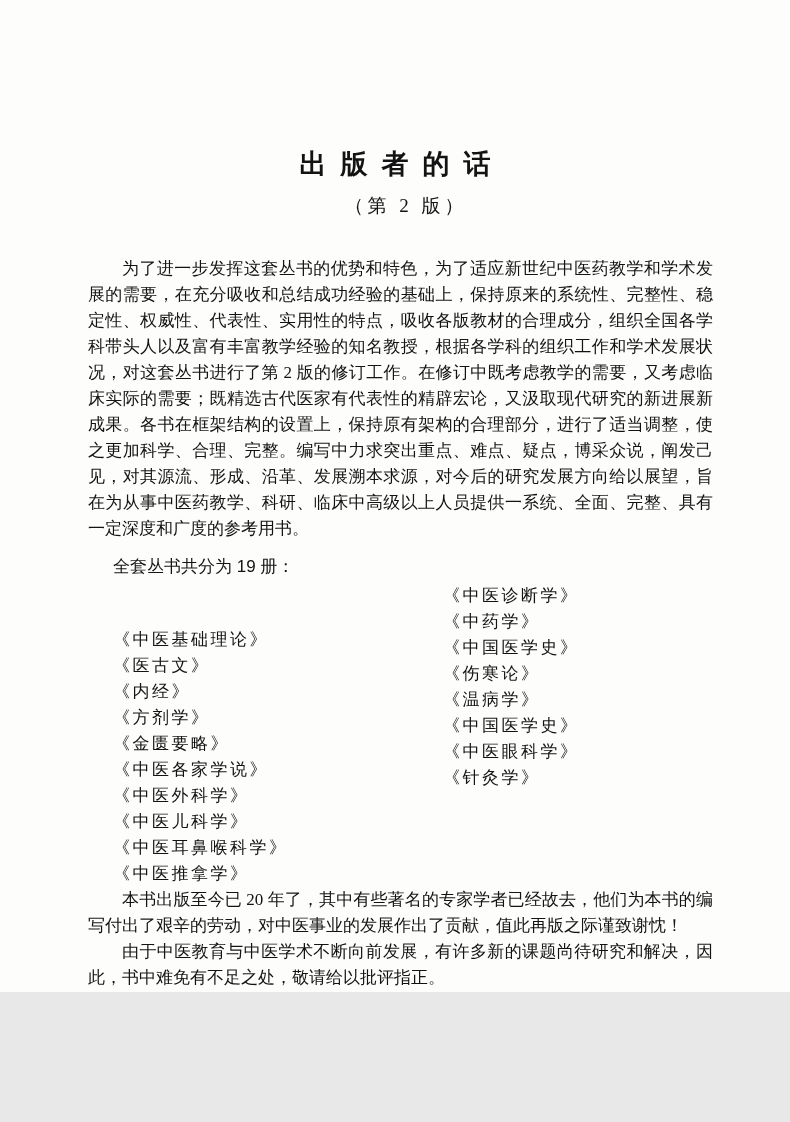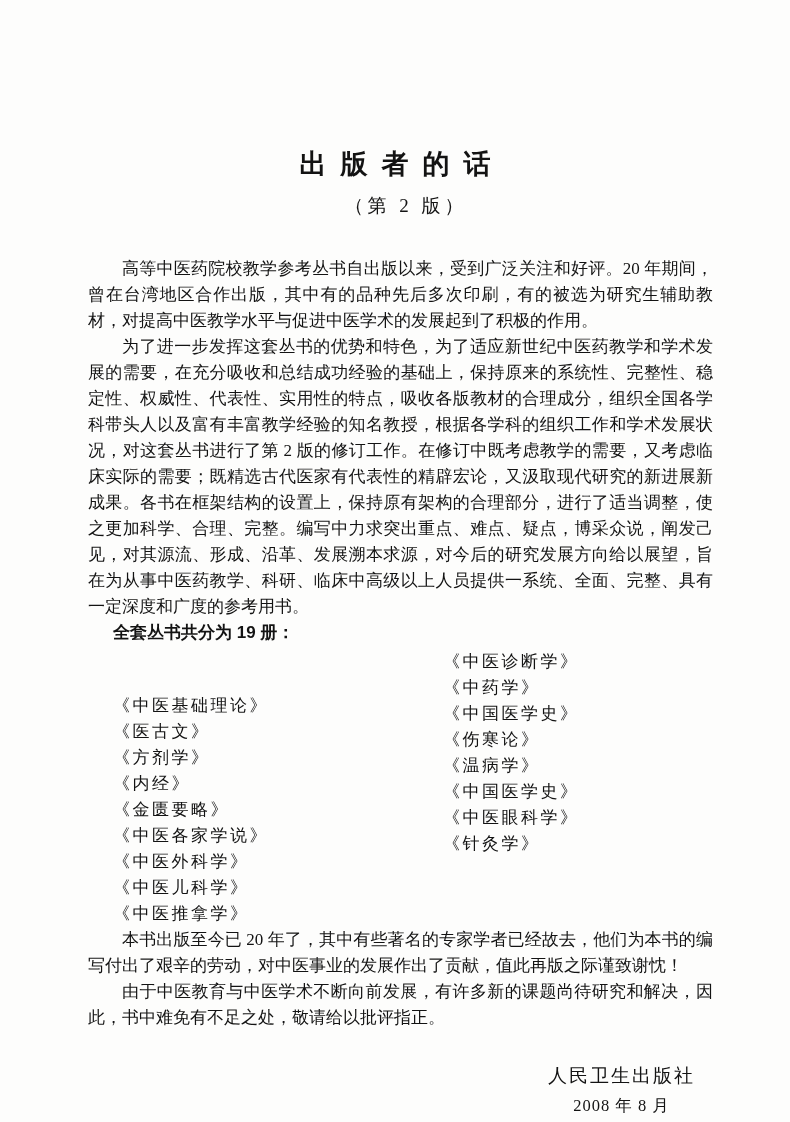--- a/index.html
+++ b/index.html
@@ -4,21 +4,21 @@
 <style>
   * { margin: 0; padding: 0; box-sizing: border-box; }
   html, body { background: #e8e8e8; }
   body {
     width: 790px;
     font-family: "Liberation Serif", "DejaVu Serif", serif;
   }
   .sheet {
     position: relative;
     width: 790px;
-    height: 1122px;
+    height: 992px;
     background: #fdfdfc;
     color: #131313;
     overflow: hidden;
   }
   .title {
     padding-top: 146px;
     text-align: center;
     font-size: 27px;
     font-weight: bold;
     font-family: "Liberation Sans", "DejaVu Sans", sans-serif;
@@ -39,22 +39,23 @@
     margin: 36px 77px 0 88px;
     font-size: 17px;
     line-height: 26px;
     text-align: justify;
   }
   .content p {
     text-indent: 2em;
     margin: 0;
   }
   .list-header {
+    margin-top: 12px;
     margin-left: 25px;
-    font-weight: bold;
+    font-weight: normal;
     font-family: "Liberation Sans", "DejaVu Sans", sans-serif;
     font-size: 17px;
     line-height: 26px;
   }
   .book-columns {
     display: flex;
     margin-left: 25px;
     margin-top: 3px;
   }
   .book-columns ul {
@@ -93,35 +94,35 @@
 </head>
 <body>
 
 <div class="sheet">
 
   <h1 class="title">出版者的话</h1>
   <div class="subtitle">（第 2 版）</div>
 
   <div class="content">
 
-    <p>高等中医药院校教学参考丛书自出版以来，受到广泛关注和好评。20 年期间，曾在台湾地区合作出版，其中有的品种先后多次印刷，有的被选为研究生辅助教材，对提高中医教学水平与促进中医学术的发展起到了积极的作用。</p>
     <p>为了进一步发挥这套丛书的优势和特色，为了适应新世纪中医药教学和学术发展的需要，在充分吸收和总结成功经验的基础上，保持原来的系统性、完整性、稳定性、权威性、代表性、实用性的特点，吸收各版教材的合理成分，组织全国各学科带头人以及富有丰富教学经验的知名教授，根据各学科的组织工作和学术发展状况，对这套丛书进行了第 2 版的修订工作。在修订中既考虑教学的需要，又考虑临床实际的需要；既精选古代医家有代表性的精辟宏论，又汲取现代研究的新进展新成果。各书在框架结构的设置上，保持原有架构的合理部分，进行了适当调整，使之更加科学、合理、完整。编写中力求突出重点、难点、疑点，博采众说，阐发己见，对其源流、形成、沿革、发展溯本求源，对今后的研究发展方向给以展望，旨在为从事中医药教学、科研、临床中高级以上人员提供一系统、全面、完整、具有一定深度和广度的参考用书。</p>
 
     <div class="list-header">全套丛书共分为 19 册：</div>
 
     <div class="book-columns">
       <ul class="book-col-left">
         <li>《中医基础理论》</li>
         <li>《医古文》</li>
+        <li>《内经》</li>
         <li>《方剂学》</li>
-        <li>《内经》</li>
         <li>《金匮要略》</li>
         <li>《中医各家学说》</li>
         <li>《中医外科学》</li>
         <li>《中医儿科学》</li>
+        <li>《中医耳鼻喉科学》</li>
         <li>《中医推拿学》</li>
       </ul>
       <ul class="book-col-right">
         <li>《中医诊断学》</li>
         <li>《中药学》</li>
         <li>《中国医学史》</li>
         <li>《伤寒论》</li>
         <li>《温病学》</li>
         <li>《中国医学史》</li>
         <li>《中医眼科学》</li>

